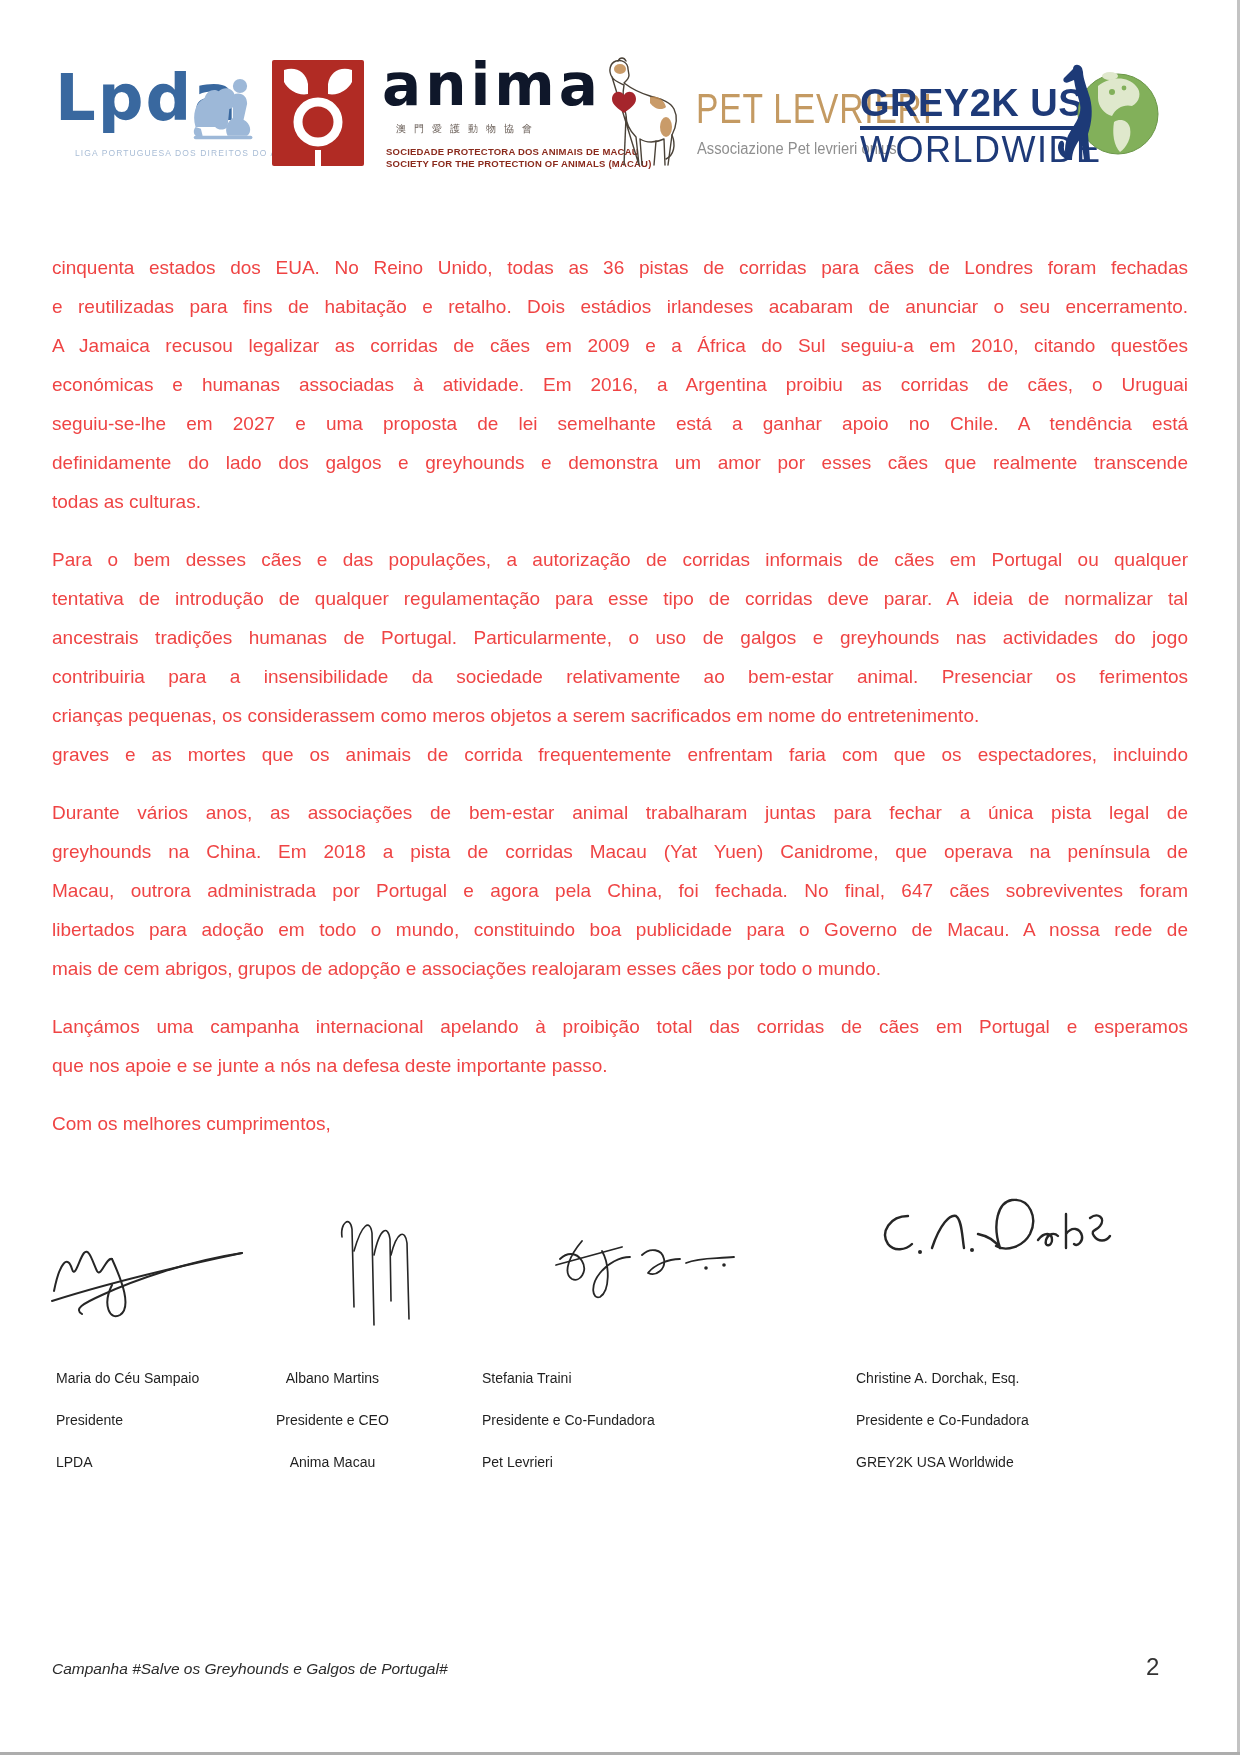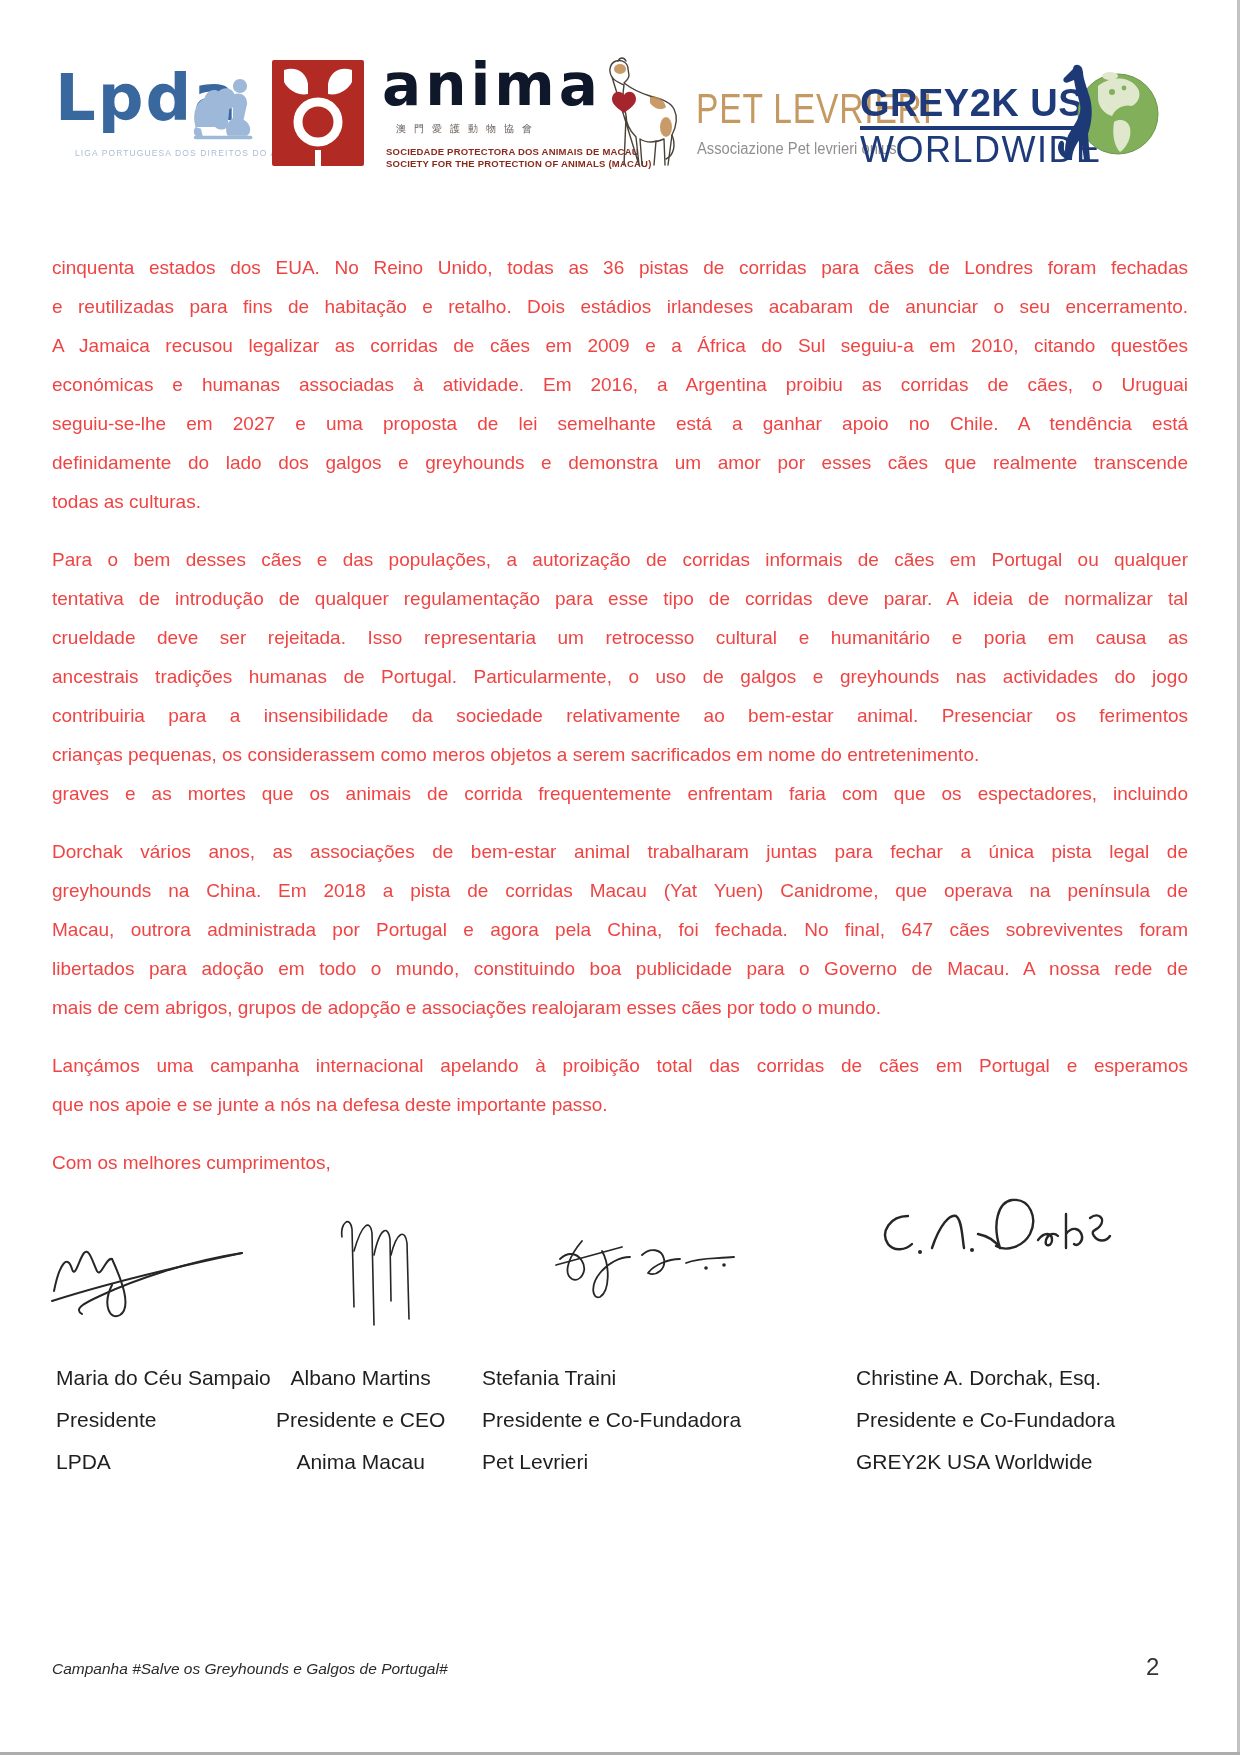--- a/index.html
+++ b/index.html
@@ -41,21 +41,21 @@
   .jline{text-align:justify;text-align-last:justify;}
   .lline{text-align:left;}
 
   
   .sig{position:absolute;}
   .sig path{fill:none;stroke:#262626;stroke-linecap:round;stroke-linejoin:round;}
   .sig circle{fill:#262626;stroke:none;}
 
   
   .signer{position:absolute;top:1357px;}
-  .signer div{font-size:21px;line-height:42px;white-space:nowrap;}
+  .signer div{font-size:14px;line-height:42px;white-space:nowrap;}
 
   
   .campaign{position:absolute;left:52px;top:1660px;font-size:15.5px;font-style:italic;
             color:#2b2b2b;white-space:nowrap;}
   .pagenum{position:absolute;left:1146px;top:1653px;font-size:24px;color:#333333;}
 
   
   .edge-r{position:absolute;right:0;top:0;width:3px;height:100%;background:#c3c3c3;}
   .edge-b{position:absolute;left:0;bottom:0;width:100%;height:3px;background:#adadad;}
 </style>
@@ -129,28 +129,27 @@
       <div class="line jline">e reutilizadas para fins de habitação e retalho. Dois estádios irlandeses acabaram de anunciar o seu encerramento.</div>
       <div class="line jline">A Jamaica recusou legalizar as corridas de cães em 2009 e a África do Sul seguiu-a em 2010, citando questões</div>
       <div class="line jline">económicas e humanas associadas à atividade. Em 2016, a Argentina proibiu as corridas de cães, o Uruguai</div>
       <div class="line jline">seguiu-se-lhe em 2027 e uma proposta de lei semelhante está a ganhar apoio no Chile. A tendência está</div>
       <div class="line jline">definidamente do lado dos galgos e greyhounds e demonstra um amor por esses cães que realmente transcende</div>
       <div class="line lline">todas as culturas.</div>
     </div>
     <div class="para">
       <div class="line jline">Para o bem desses cães e das populações, a autorização de corridas informais de cães em Portugal ou qualquer</div>
       <div class="line jline">tentativa de introdução de qualquer regulamentação para esse tipo de corridas deve parar. A ideia de normalizar tal</div>
-      <div class="line jline">crueldade deve ser rejeitada. Isso representaria um retrocesso cultural e humanitário e poria em causa as</div>
       <div class="line jline">ancestrais tradições humanas de Portugal. Particularmente, o uso de galgos e greyhounds nas actividades do jogo</div>
       <div class="line jline">contribuiria para a insensibilidade da sociedade relativamente ao bem-estar animal. Presenciar os ferimentos</div>
       <div class="line lline">crianças pequenas, os considerassem como meros objetos a serem sacrificados em nome do entretenimento.</div>
       <div class="line jline">graves e as mortes que os animais de corrida frequentemente enfrentam faria com que os espectadores, incluindo</div>
     </div>
     <div class="para">
-      <div class="line jline">Dorchak vários anos, as associações de bem-estar animal trabalharam juntas para fechar a única pista legal de</div>
+      <div class="line jline">Durante vários anos, as associações de bem-estar animal trabalharam juntas para fechar a única pista legal de</div>
       <div class="line jline">greyhounds na China. Em 2018 a pista de corridas Macau (Yat Yuen) Canidrome, que operava na península de</div>
       <div class="line jline">Macau, outrora administrada por Portugal e agora pela China, foi fechada. No final, 647 cães sobreviventes foram</div>
       <div class="line jline">libertados para adoção em todo o mundo, constituindo boa publicidade para o Governo de Macau. A nossa rede de</div>
       <div class="line lline">mais de cem abrigos, grupos de adopção e associações realojaram esses cães por todo o mundo.</div>
     </div>
     <div class="para">
       <div class="line jline">Lançámos uma campanha internacional apelando à proibição total das corridas de cães em Portugal e esperamos</div>
       <div class="line lline">que nos apoie e se junte a nós na defesa deste importante passo.</div>
     </div>
     <div class="line lline">Com os melhores cumprimentos,</div>

